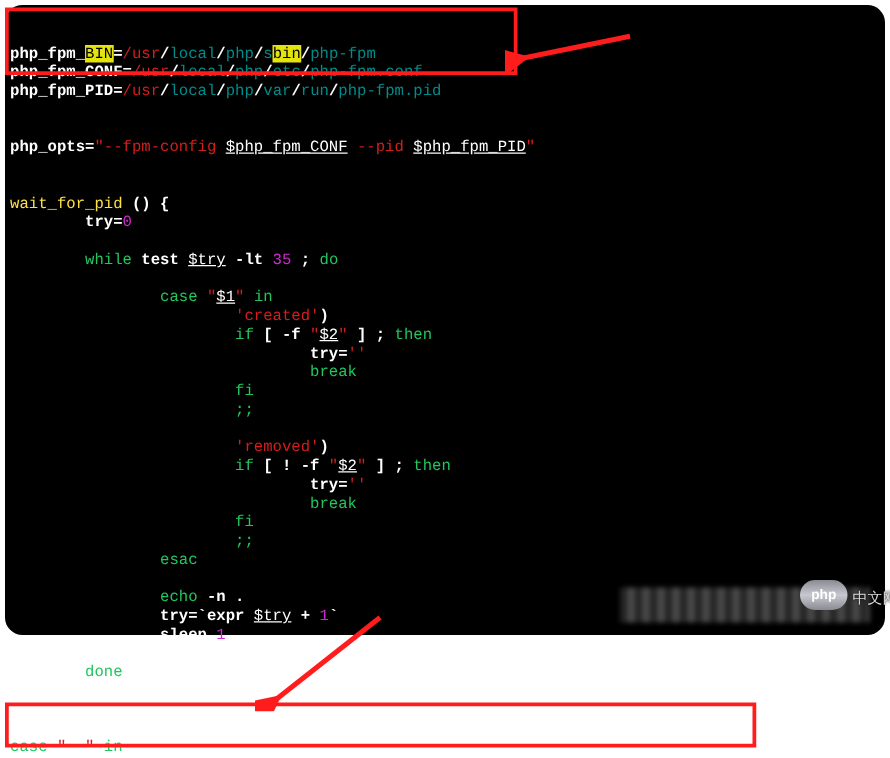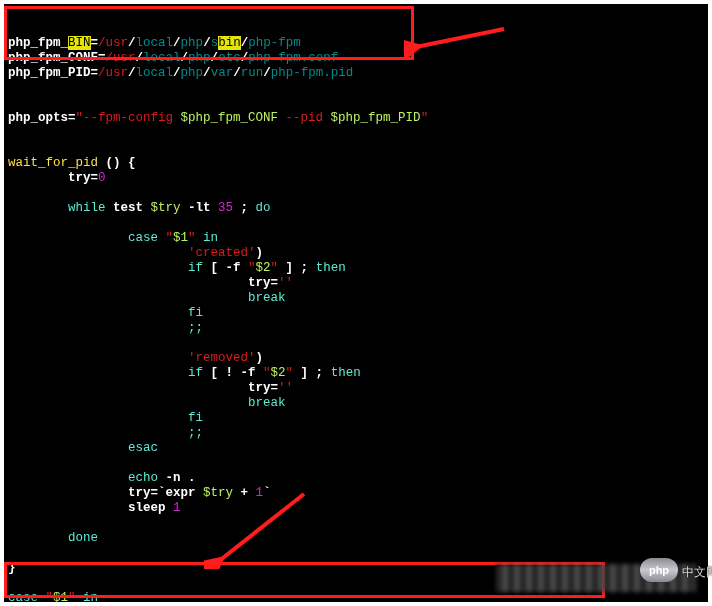--- a/index.html
+++ b/index.html
@@ -9,40 +9,41 @@
     height: 606px;
     background: #ffffff;
     overflow: hidden;
     box-sizing: border-box;
   }
   .terminal {
     position: absolute;
     left: 4px;
     top: 4px;
     width: 704px;
-    height: 598px;
+    height: 504px;
     background: #000000;
     font-family: "Courier New", Consolas, monospace;
     font-size: 12.5px;
     line-height: 15px;
     white-space: pre;
     color: #bfbfbf;
     padding: 2px 4px;
     box-sizing: border-box;
+    border-radius: 14px;
   }
   .line { display: block; min-height: 15px; }
   .tk  { display: inline; }
 
   .c-whiteB  { color: #ffffff; font-weight: bold; }
   .c-cyan    { color: #fde047; }
   .c-cyanD   { color: #008b8b; }
   .c-red     { color: #d51d1d; }
   .c-magenta { color: #d427d4; }
-  .c-yellow  { color: #5eead4; }
-  .c-blue    { color: #bef264; }
+  .c-yellow  { color: #22c55e; }
+  .c-blue    { color: #ffffff; text-decoration: underline; }
 
   .hl-yellow { background: #e4e40c; color: #000000; }
 
   .box1 {
     position: absolute;
     left: 0px; top: 2px;
     width: 404px; height: 48px;
     border: 3px solid #ff1c1c;
     pointer-events: none;
   }

